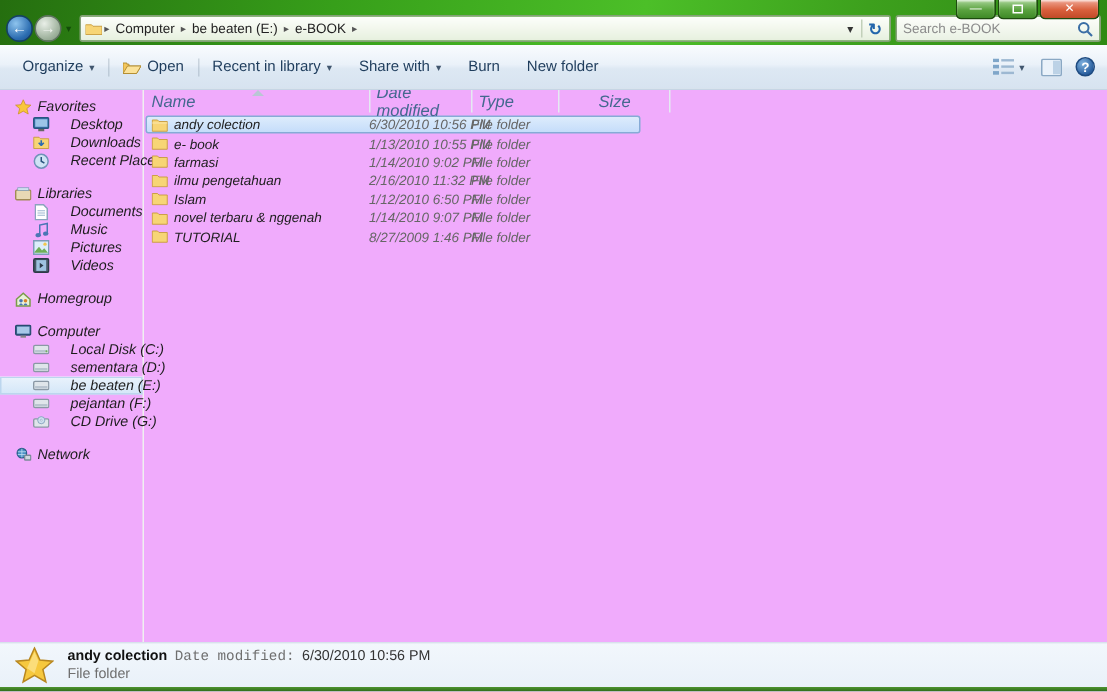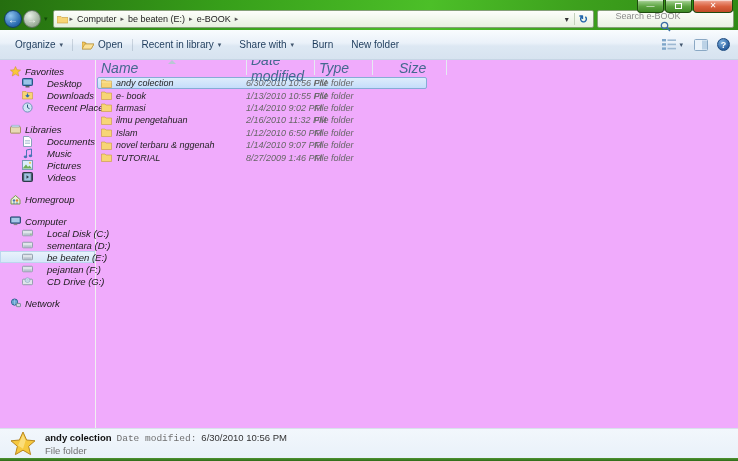--- a/index.html
+++ b/index.html
@@ -28,21 +28,21 @@
   .address-bar { flex:1; height:18px; margin:0 3px; display:flex; align-items:center; gap:2px;
     background:linear-gradient(#fdfefb,#e6f0de); border:1px solid #85a078; border-radius:2px; padding:0 3px; font-size:9px; color:#222; }
   .crumb { padding:0 2px; white-space:nowrap; }
   .crumb-sep { font-size:7px; color:#555; }
   .addr-spacer { flex:1; }
   .addr-caret { font-size:8px; color:#333; padding:0 3px; }
   .addr-div { width:1px; height:12px; background:#c2d0ba; }
   .refresh-glyph { color:#2266ab; font-size:11px; padding:0 2px; font-weight:bold; }
 
   .search-box { width:137px; height:18px; display:flex; align-items:center; background:linear-gradient(#fdfefb,#e9f1e3);
-    border:1px solid #85a078; border-radius:2px; padding:0 4px;flex-direction:column; }
+    border:1px solid #85a078; border-radius:2px; padding:0 4px; }
   .search-box input { flex:1; border:none; outline:none; background:transparent; font-family:"Liberation Sans",sans-serif;
     font-size:9px; color:#444; width:100px; }
   .search-box input::placeholder { color:#8b8b8b; }
 
   
   .toolbar { height:30px; flex:0 0 auto; display:flex; align-items:center; padding:0 6px;
     background:linear-gradient(#f9fcfe,#eaf1f9 45%,#dde8f3 55%,#d7e3f0); border-bottom:1px solid #c6d5e4;
     color:#1e3c5c; font-size:10px; }
   .tb-item { display:flex; align-items:center; gap:4px; padding:3px 9px; border-radius:2px; white-space:nowrap; }
   .tb-caret { font-size:7px; color:#41566e; }
@@ -54,21 +54,21 @@
   
   .main { flex:1; display:flex; background:#f0abfc; overflow:hidden;font-style:italic; }
   .sidebar { width:96px; flex:0 0 auto; padding-top:5px; font-size:9.5px; color:#1c1c1c; border-right:1px solid #f0f0f0; }
   .sb-group { margin-bottom:10px; }
   .sb-header { display:flex; align-items:center; gap:4px; height:12px; padding-left:10px; cursor:default; white-space:nowrap; }
   .sb-item { display:flex; align-items:center; gap:14px; height:12px; padding-left:22px; cursor:default; white-space:nowrap; }
   .sb-item.selected { background:linear-gradient(#eaf3fc,#d3e6f8); box-shadow:inset 0 0 0 1px #bcd6ee; }
   .sb-ic { width:11px; height:11px; flex:0 0 auto; display:flex; align-items:center; justify-content:center; }
 
   .content { flex:1; position:relative; padding-left:1px; }
-  .list-header { display:flex; height:15px; align-items:center; font-size:14px; color:#44688f; }
+  .list-header { display:flex; height:15px; align-items:center; font-size:11px; color:#44688f; }
   .hcell { height:100%; display:flex; align-items:center; padding-left:4px; border-right:1px solid #e4eaf1; position:relative; }
   .h-name { width:150px; }
   .h-date { width:68px; }
   .h-type { width:58px; }
   .h-size { width:52px;margin-left:22px; }
   .sort-up { position:absolute; top:0px; left:50%; margin-left:-4px; width:0; height:0;
     border-left:4px solid transparent; border-right:4px solid transparent; border-bottom:4px solid #b9c6d4; }
 
   .rows { padding-top:2px; }
   .frow { display:flex; align-items:center; height:12.4px; width:330px; font-size:9px; border:1px solid transparent; border-radius:2px; }

